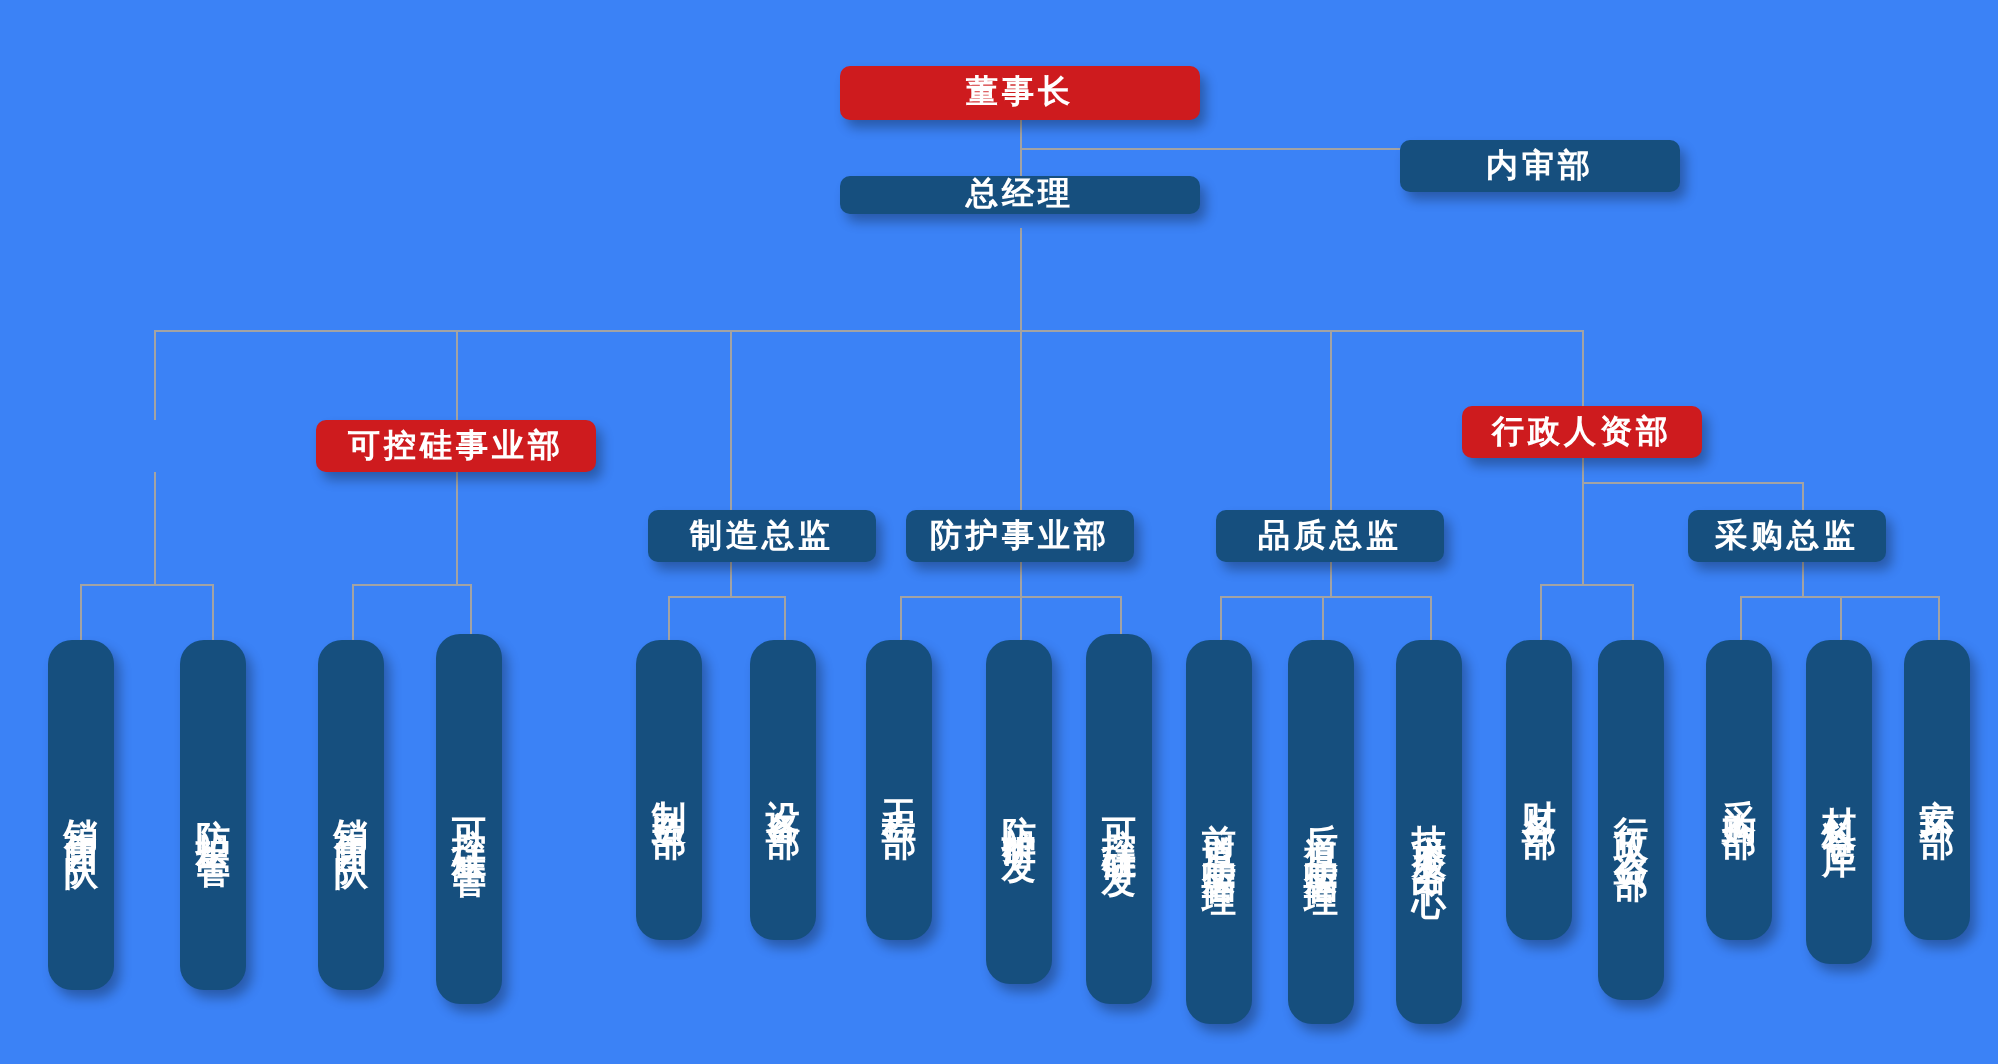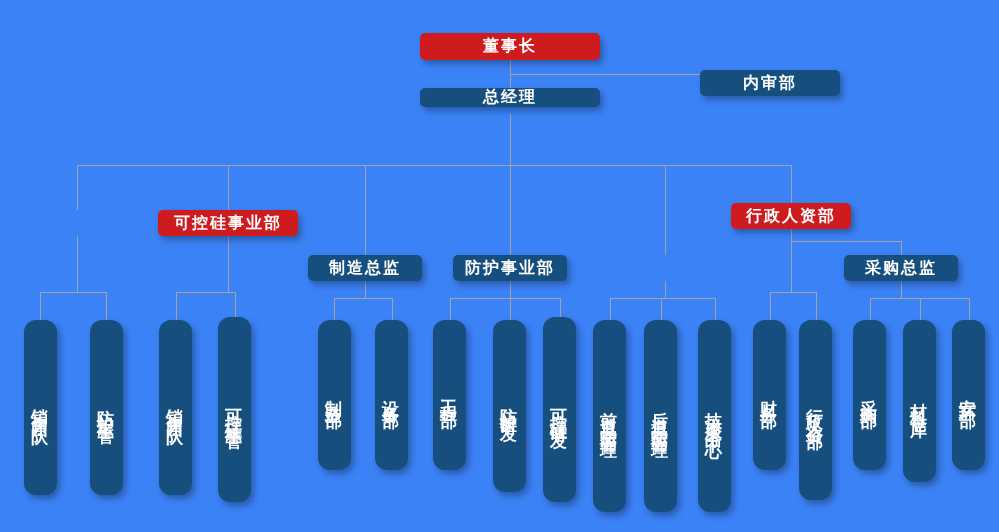--- a/index.html
+++ b/index.html
@@ -75,24 +75,25 @@
   <div class="ln" style="left:870px;top:298px;width:99px;height:1px"></div>
   <div class="ln" style="left:870px;top:298px;width:1px;height:22px"></div>
   <div class="ln" style="left:920px;top:298px;width:1px;height:22px"></div>
   <div class="ln" style="left:969px;top:298px;width:1px;height:22px"></div>
 
   <div class="hbox red" style="left:420px;top:33px;width:180px;height:27px">董事长</div>
   <div class="hbox blue" style="left:700px;top:70px;width:140px;height:26px">内审部</div>
   <div class="hbox blue" style="left:420px;top:88px;width:180px;height:19px">总经理</div>
 
   <div class="hbox red" style="left:158px;top:210px;width:140px;height:26px">可控硅事业部</div>
-  <div class="hbox blue" style="left:308px;top:255px;width:114px;height:26px">制造总监</div>
+  <div class="hbox blue" style="left:324px;top:255px;width:114px;height:26px">制造总监</div>
   <div class="hbox blue" style="left:453px;top:255px;width:114px;height:26px">防护事业部</div>
+  <div class="hbox blue" style="left:608px;top:255px;width:114px;height:26px">品质总监</div>
   <div class="hbox red" style="left:731px;top:203px;width:120px;height:26px">行政人资部</div>
-  <div class="hbox blue" style="left:844px;top:255px;width:114px;height:26px">采购总监</div>
+  <div class="hbox blue" style="left:844px;top:255px;width:99px;height:26px">采购总监</div>
 
   <div class="vbox" style="left:24px;top:320px;height:175px">销售团队</div>
   <div class="vbox" style="left:90px;top:320px;height:175px">防护生管</div>
   <div class="vbox" style="left:159px;top:320px;height:175px">销售团队</div>
   <div class="vbox" style="left:218px;top:317px;height:185px">可控硅生管</div>
   <div class="vbox" style="left:318px;top:320px;height:150px">制造部</div>
   <div class="vbox" style="left:375px;top:320px;height:150px">设备部</div>
   <div class="vbox" style="left:433px;top:320px;height:150px">工程部</div>
   <div class="vbox" style="left:493px;top:320px;height:172px">防护研发</div>
   <div class="vbox" style="left:543px;top:317px;height:185px">可控硅研发</div>

